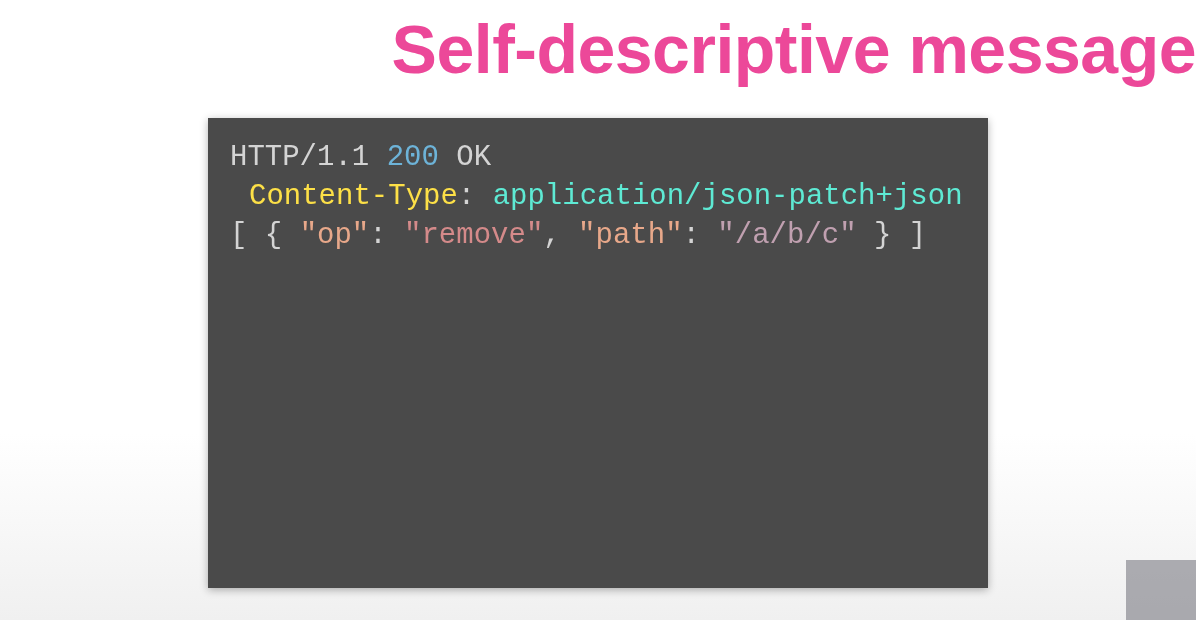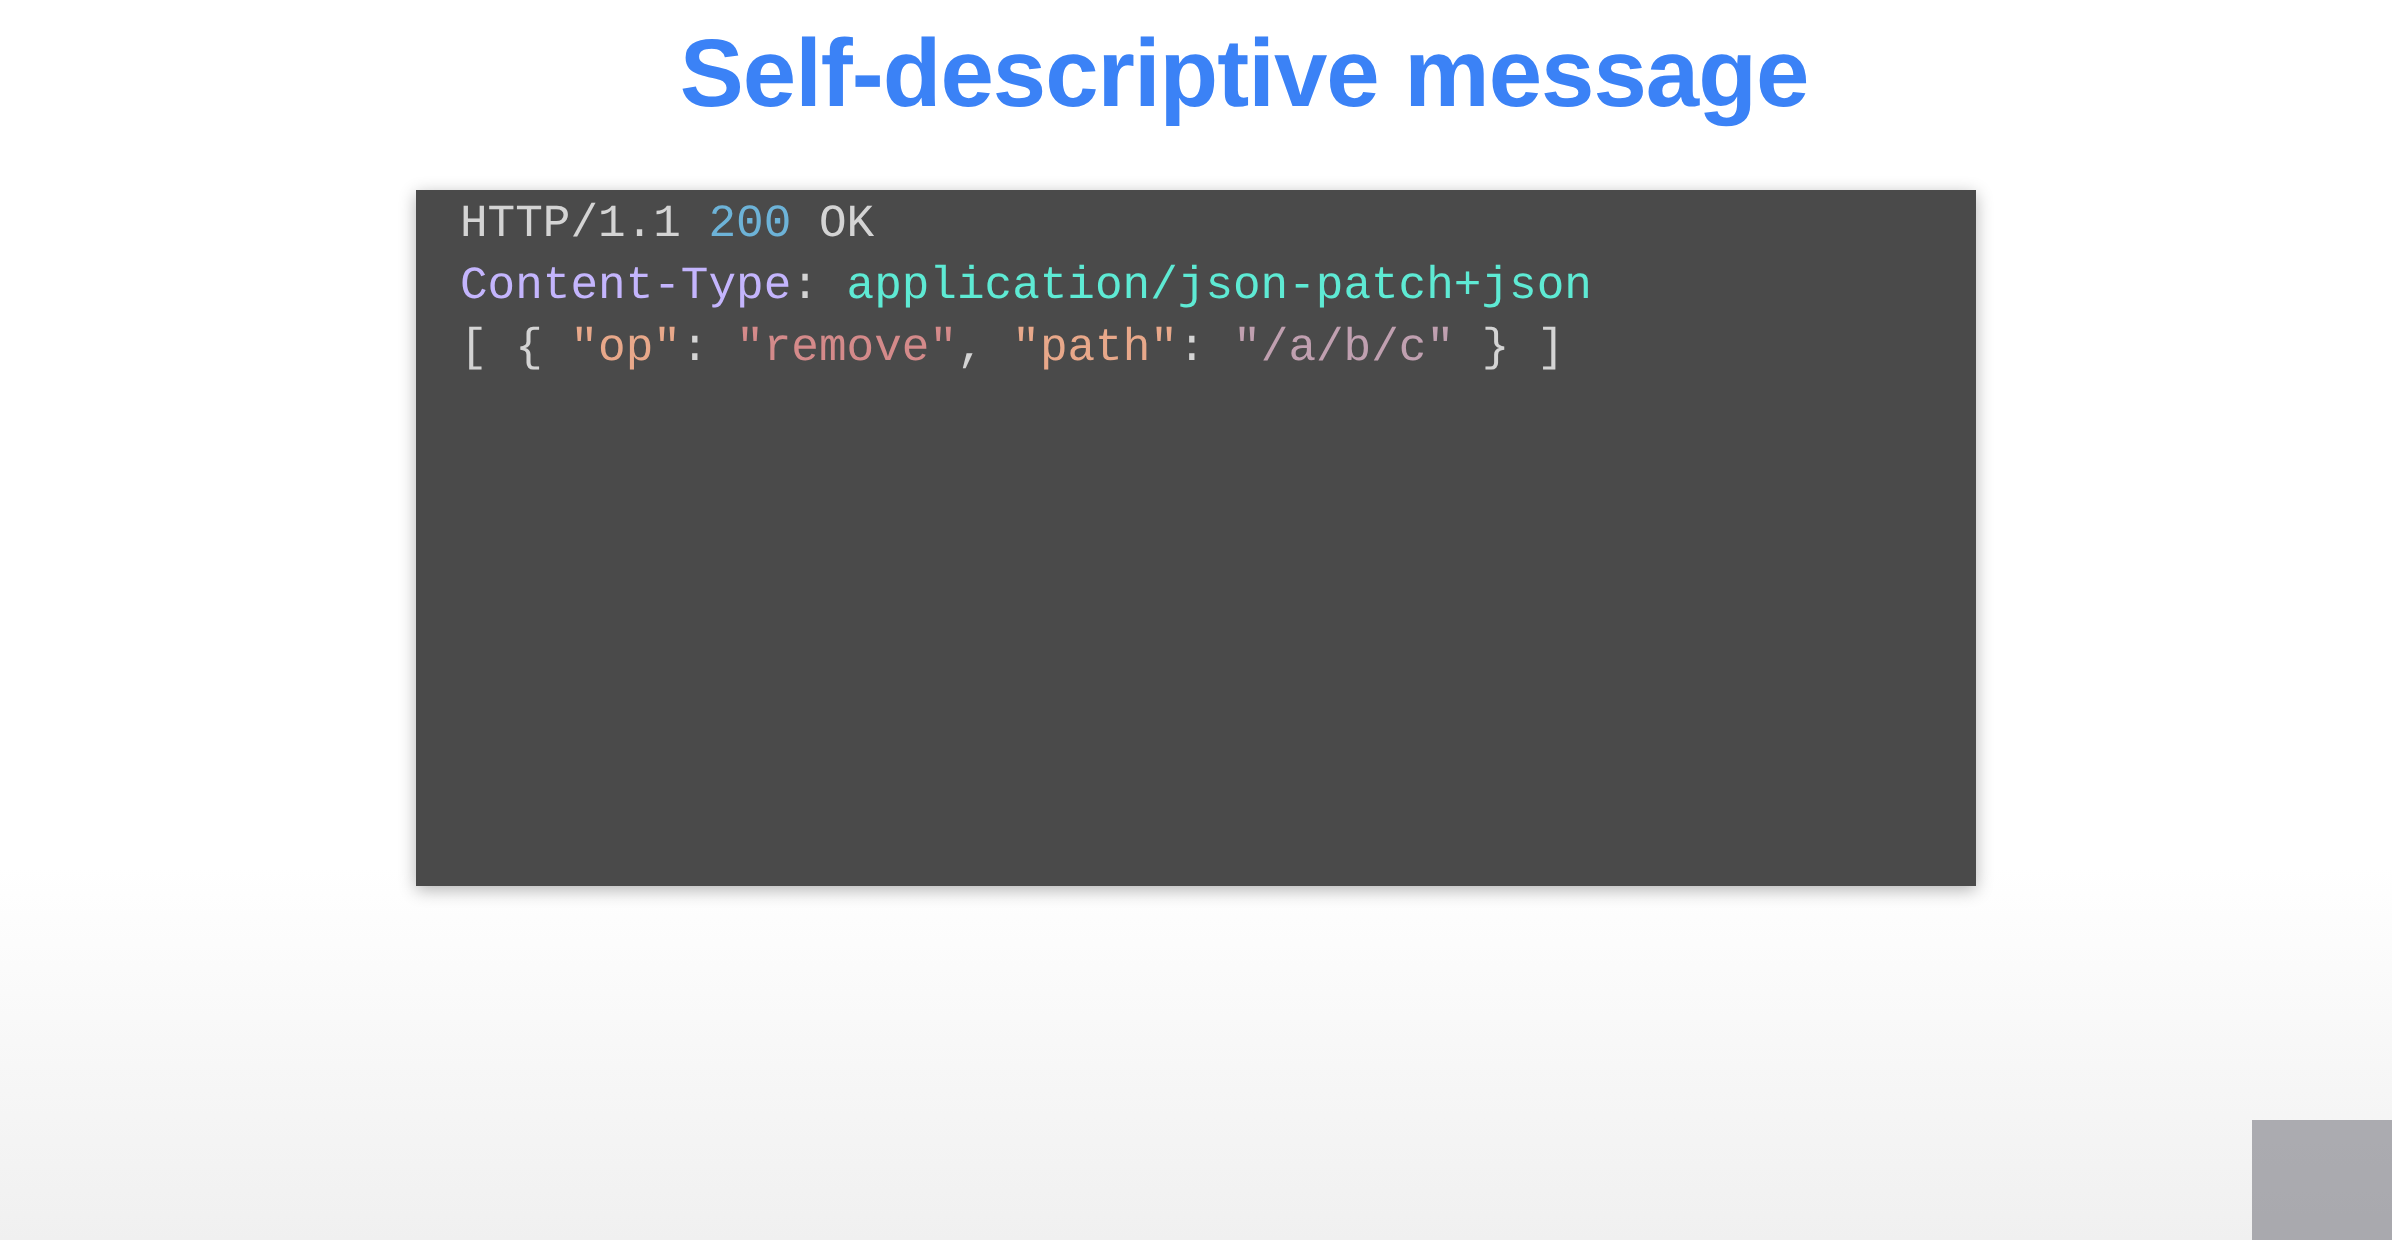--- a/index.html
+++ b/index.html
@@ -9,47 +9,47 @@
     }
     body {
       width: 1196px;
       height: 620px;
       background: linear-gradient(to bottom, #ffffff 0%, #ffffff 70%, #f0f0f0 100%);
       font-family: -apple-system, BlinkMacSystemFont, "Segoe UI", Arial, sans-serif;
       overflow: hidden;
       position: relative;
     }
     .slide-title {
-      font-size: 48px;
+      font-size: 68px;
       font-weight: 600;
-      color: #3b82f6;
-      text-align: center;
+      color: #ec4899;
+      text-align: right;
       padding: 10px 0 0 48px;
       letter-spacing: -0.5px;
     }
     .code-block {
       background: #4a4a4a;
       width: 780px;
-      height: 348px;
+      height: 470px;
       margin: 30px auto 0;
-      padding: 2px 22px;
+      padding: 20px 22px;
       font-family: "Menlo", "Monaco", "Consolas", "Courier New", monospace;
-      font-size: 23px;
+      font-size: 29px;
       line-height: 1.35;
       color: #d4d4d4;
       box-shadow: 0 2px 8px rgba(0,0,0,0.3);
       white-space: pre;
     }
     .code-line {
       display: block;
     }
     .tok-protocol { color: #d4d4d4; }
     .tok-status-code { color: #6db3d8; }
     .tok-status-text { color: #d4d4d4; }
-    .tok-header-name { color: #c4b5fd; }
+    .tok-header-name { color: #fde047; margin-left: 19px; }
     .tok-header-punct { color: #d4d4d4; }
     .tok-header-value { color: #5eead4; }
     .tok-punct { color: #d4d4d4; }
     .tok-key { color: #e8a88a; }
     .tok-value-remove { color: #d48a8a; }
     .tok-value-path { color: #c0a0b0; }
     .corner-box {
       position: absolute;
       bottom: 0;
       right: 0;

